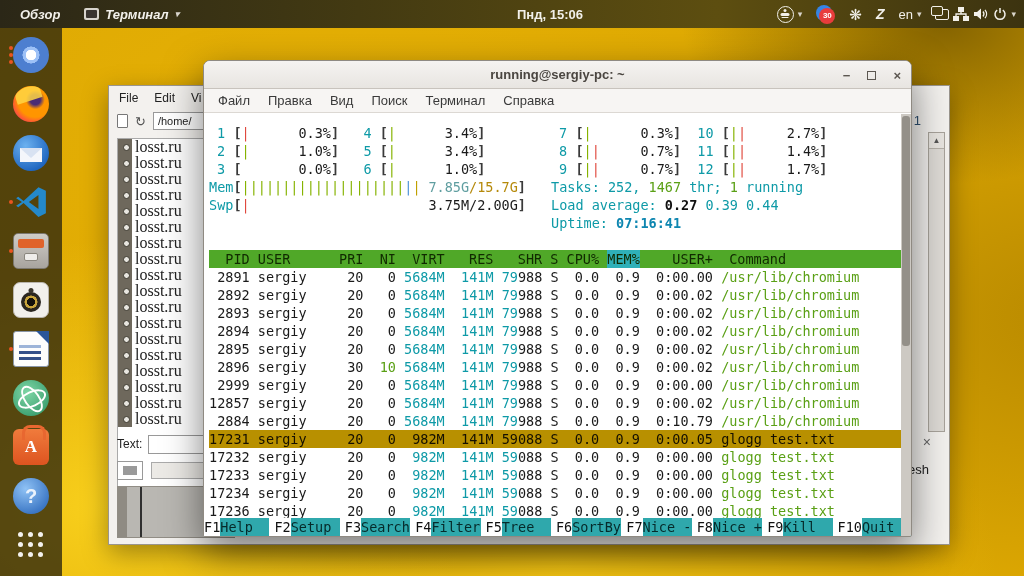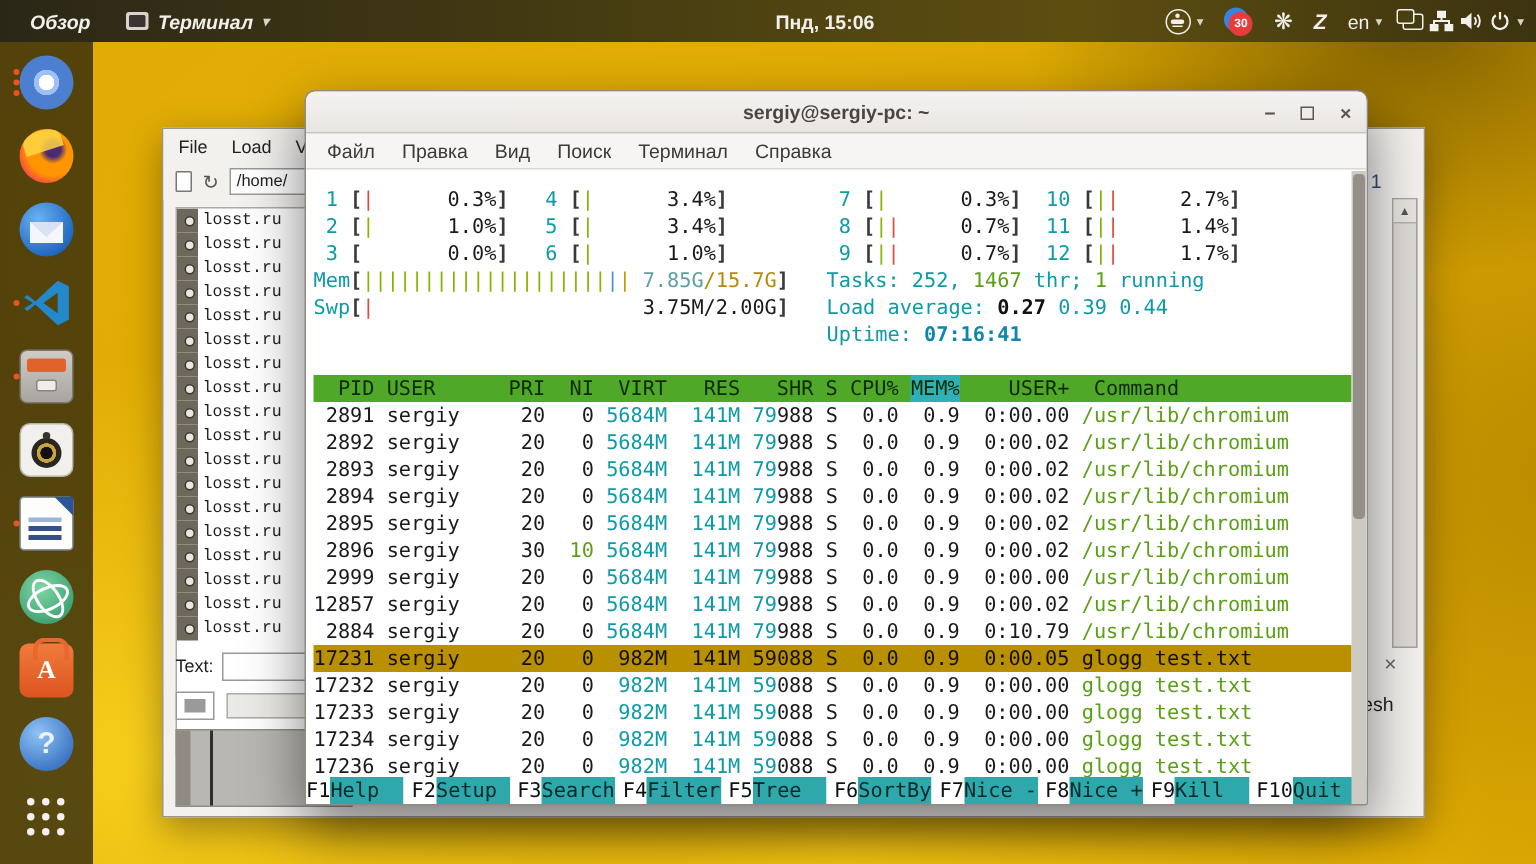--- a/index.html
+++ b/index.html
@@ -78,21 +78,21 @@
   .gmenu{height:23px;display:flex;align-items:center;gap:16px;padding:0 10px;background:#f3f1ee;}
   .gtool{height:24px;display:flex;align-items:center;gap:7px;padding:0 8px;background:#f3f1ee;position:relative;}
   .gpage{width:11px;height:14px;background:#fff;border:1px solid #777;border-radius:1px;}
   .greload{font-size:13px;color:#555;line-height:1;}
   .gpath{height:18px;flex:0 0 520px;background:#fff;border:1px solid #999;padding:0 4px;font-size:11px;display:flex;align-items:center;}
   .gtab{position:absolute;right:28px;top:4px;color:#2f4f6f;font-size:13px;}
   .glist{position:absolute;left:8px;top:52px;width:780px;height:366px;background:#fff;border:1px solid #aaa;display:flex;flex-direction:column;overflow:hidden;}
   .grow{height:16px;display:flex;align-items:center;flex:0 0 16px;}
   .ggut{width:14px;height:16px;background:#6e685c;display:flex;align-items:center;justify-content:center;flex:0 0 14px;}
   .ggut i{width:7px;height:7px;border-radius:50%;background:#e8e6e0;border:1.5px solid #3c382e;}
-  .grow span{font-family:Liberation Mono, monospace;font-size:11px;padding-left:3px;}
+  .grow span{font-family:Liberation Serif, serif;font-size:16px;padding-left:3px;}
   .gscroll{position:absolute;right:4px;top:46px;width:17px;height:300px;background:#dedbd6;border:1px solid #a8a39b;}
   .gscroll .up{height:16px;display:flex;align-items:center;justify-content:center;font-size:8px;color:#555;background:#e8e5e0;border-bottom:1px solid #b5b0a8;}
   .gsearchrow{position:absolute;left:8px;top:346px;width:826px;height:24px;display:flex;align-items:center;gap:6px;}
   .gsearchrow .lbl{font-size:12px;}
   .ginput{height:19px;width:140px;background:#fff;border:1px solid #999;}
   .gsr-right{position:absolute;right:34px;top:3px;font-size:13px;color:#222;}
   .gsr-x{position:absolute;right:12px;top:2px;font-size:14px;color:#666;}
   .grow2{position:absolute;left:8px;top:372px;width:826px;height:24px;display:flex;align-items:center;gap:8px;}
   .gbtn{width:26px;height:19px;background:#fff;border:1px solid #999;display:flex;align-items:center;justify-content:center;}
   .gbtn i{width:14px;height:9px;background:#9a9a9a;}
@@ -259,21 +259,21 @@
           <i></i>
           <i></i>
           <i></i>
         </span>
     </div>
   </div>
 
   <div class="glogg">
     <div class="gmenu">
       <span>File</span>
-      <span>Load</span>
+      <span>Edit</span>
       <span>Vi</span>
     </div>
     <div class="gtool">
       <span class="gpage"></span>
       <span class="greload">↻</span>
       <span class="gpath">/home/</span>
       <span class="gtab">е 1</span>
     </div>
     <div class="glist">
         <div class="grow">
@@ -399,21 +399,21 @@
           <i></i>
         </span>
       <span class="gfield"></span>
       <span class="gautorefresh">o-refresh</span>
     </div>
     <div class="gmini"></div>
   </div>
 
   <div class="term">
     <div class="ttitle">
-      <span>sergiy@sergiy-pc: ~</span>
+      <span>running@sergiy-pc: ~</span>
       <span class="tctrl">
         <span>−</span>
         <span class="box"></span>
         <span>×</span>
       </span>
     </div>
     <div class="tmenu">
       <span>Файл</span>
       <span>Правка</span>
       <span>Вид</span>

